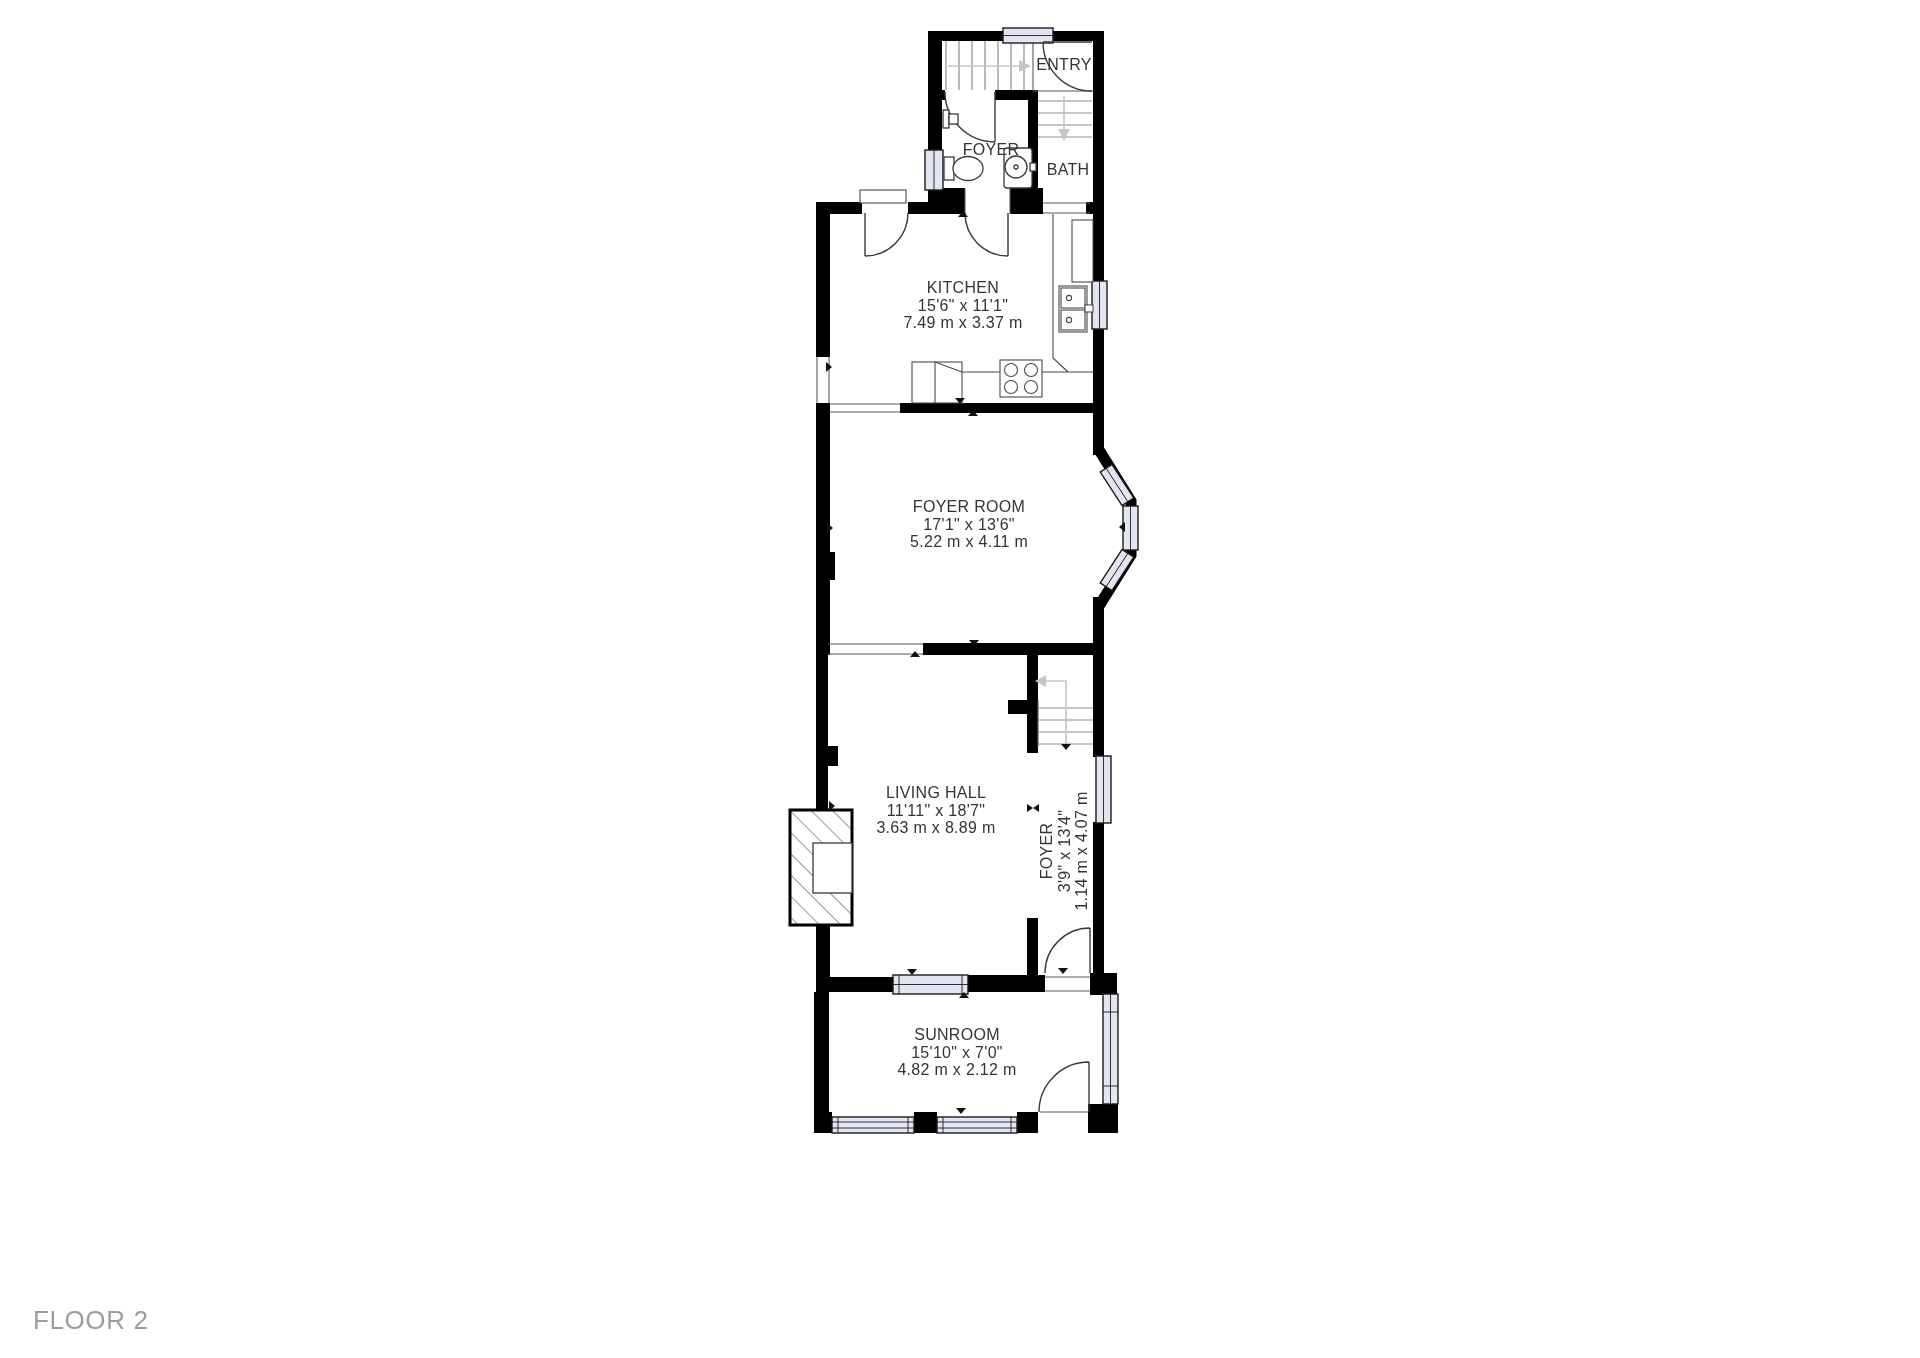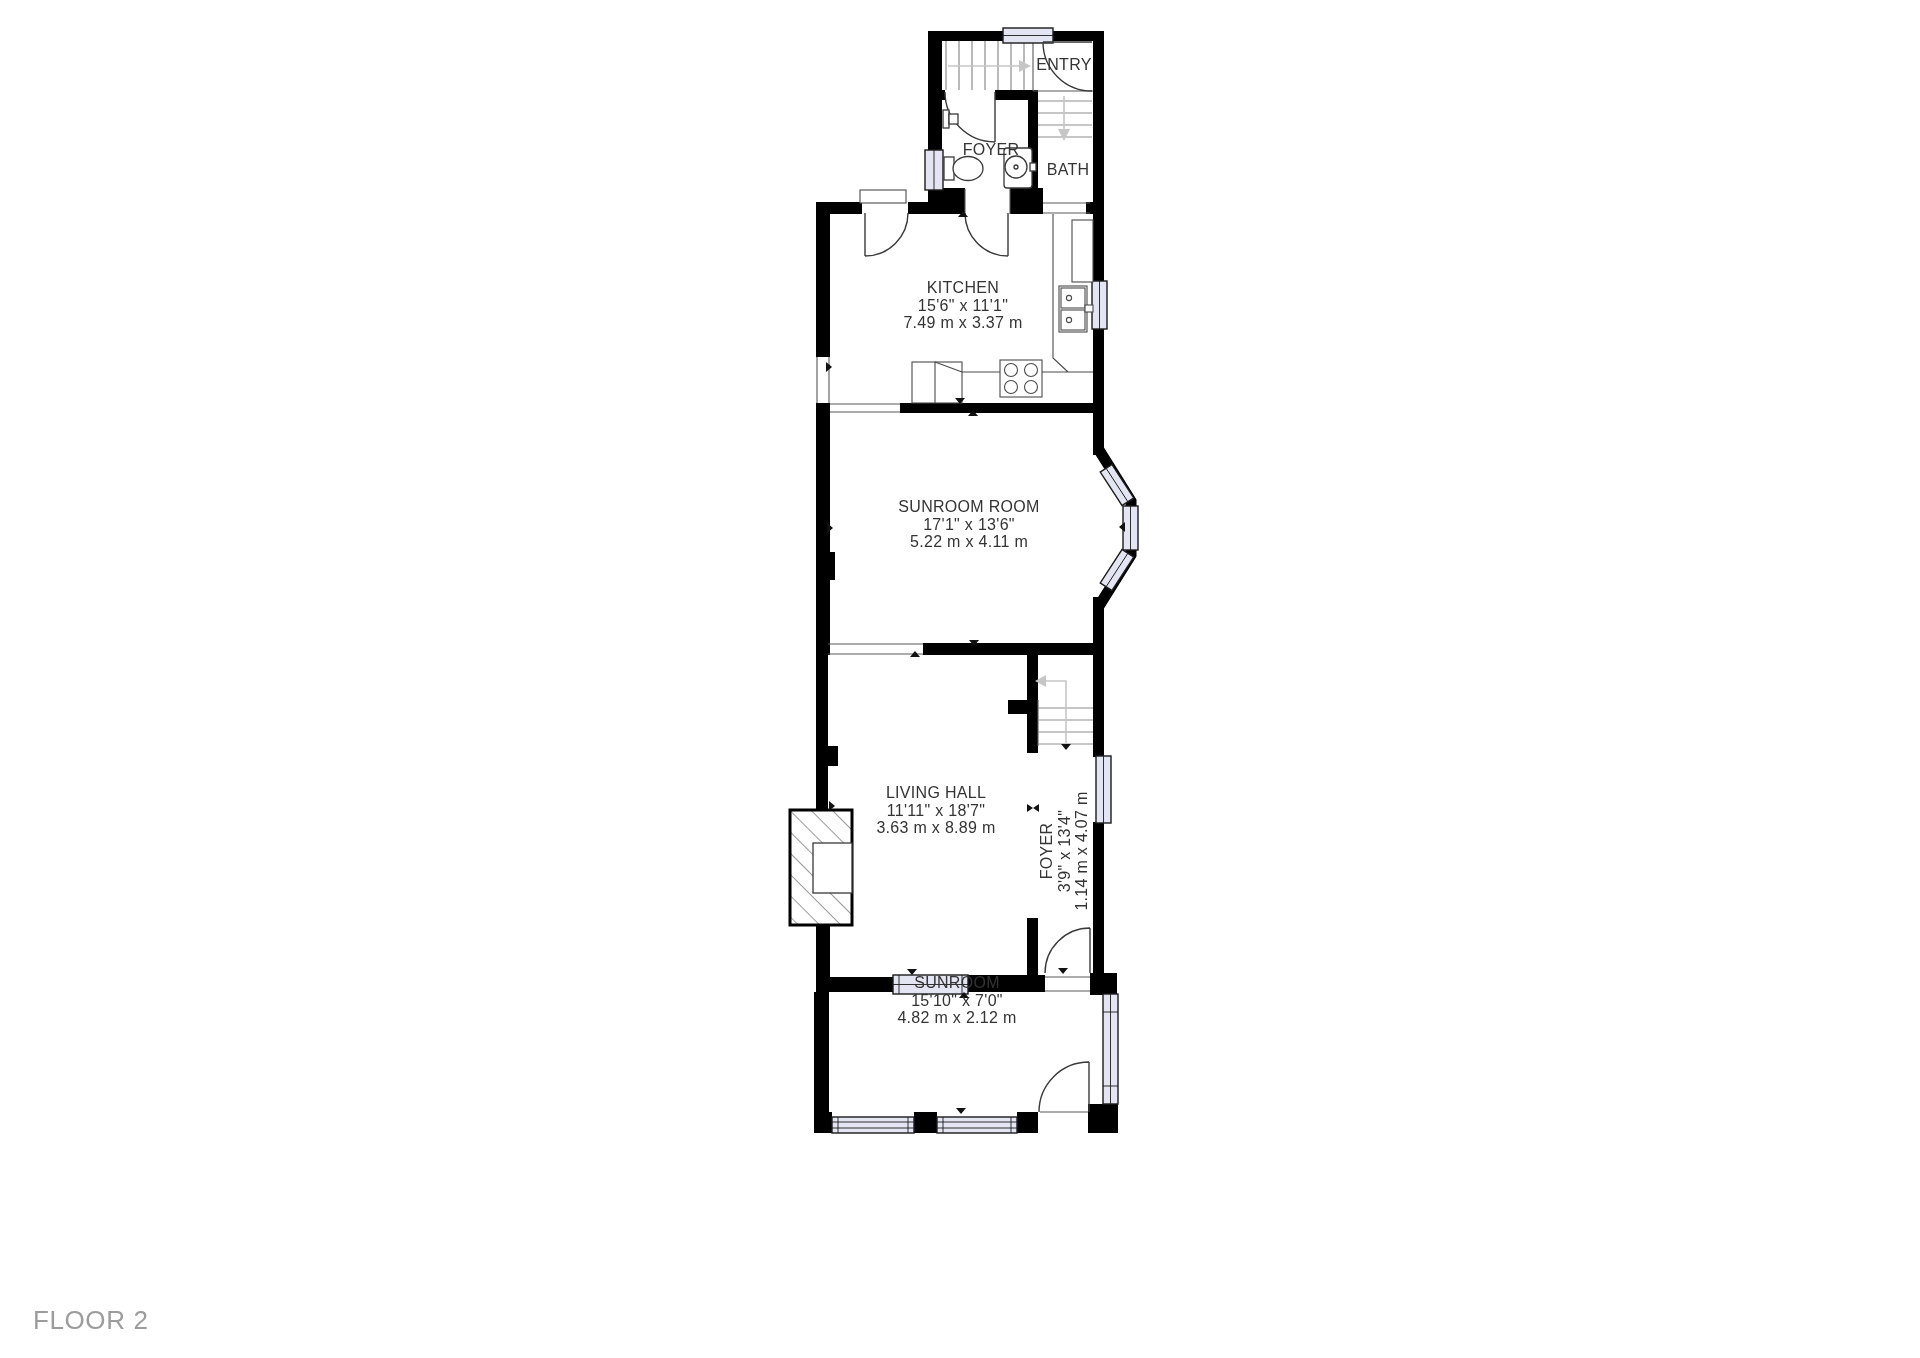--- a/index.html
+++ b/index.html
@@ -262,34 +262,34 @@
 </div>
 <div class="room-label" style="left:1068px;top:170px">
   <span>BATH</span>
 </div>
 <div class="room-label" style="left:963px;top:305px">
   <span>KITCHEN</span>
   <span>15'6" x 11'1"</span>
   <span>7.49 m x 3.37 m</span>
 </div>
 <div class="room-label" style="left:969px;top:524px">
-  <span>SUNROOM ROOM</span>
+  <span>FOYER ROOM</span>
   <span>17'1" x 13'6"</span>
   <span>5.22 m x 4.11 m</span>
 </div>
 <div class="room-label" style="left:936px;top:810px">
   <span>LIVING HALL</span>
   <span>11'11" x 18'7"</span>
   <span>3.63 m x 8.89 m</span>
 </div>
 <div class="room-label rot" style="left:1064px;top:851px">
   <span>FOYER</span>
   <span>3'9" x 13'4"</span>
   <span>1.14 m x 4.07 m</span>
 </div>
-<div class="room-label" style="left:957px;top:1000px">
+<div class="room-label" style="left:957px;top:1052px">
   <span>SUNROOM</span>
   <span>15'10" x 7'0"</span>
   <span>4.82 m x 2.12 m</span>
 </div>
 
 <div class="floor-label">FLOOR 2</div>
 </div>
 
 </body></html>

